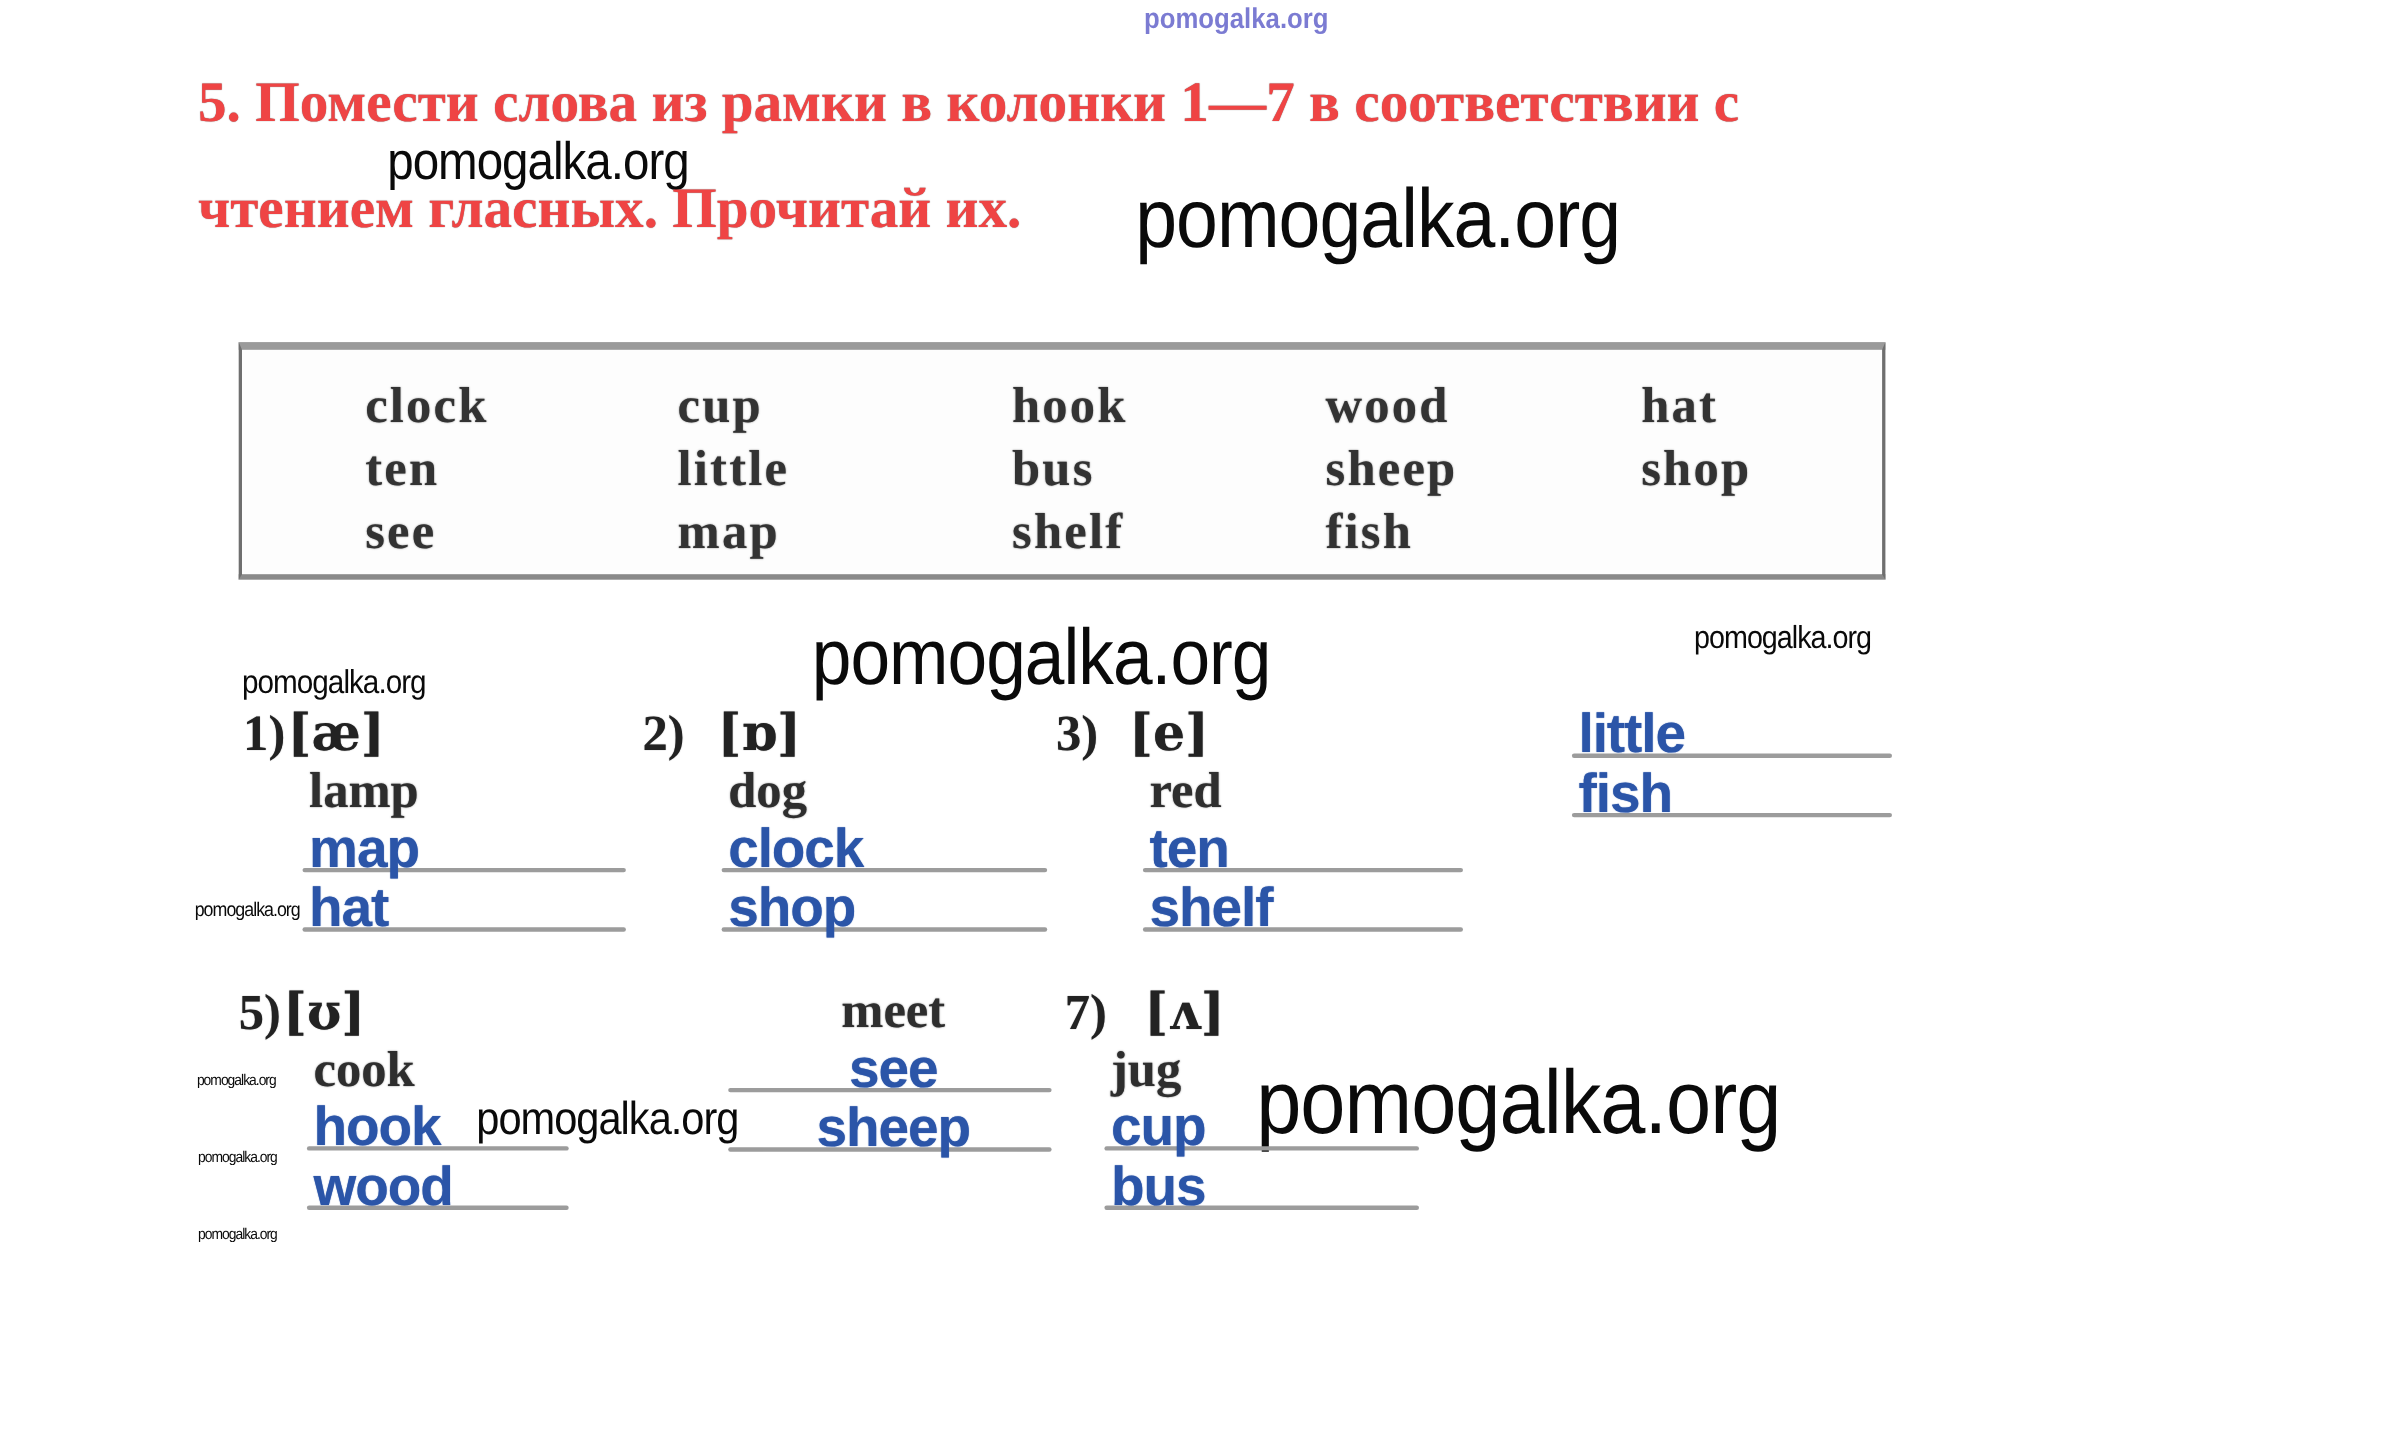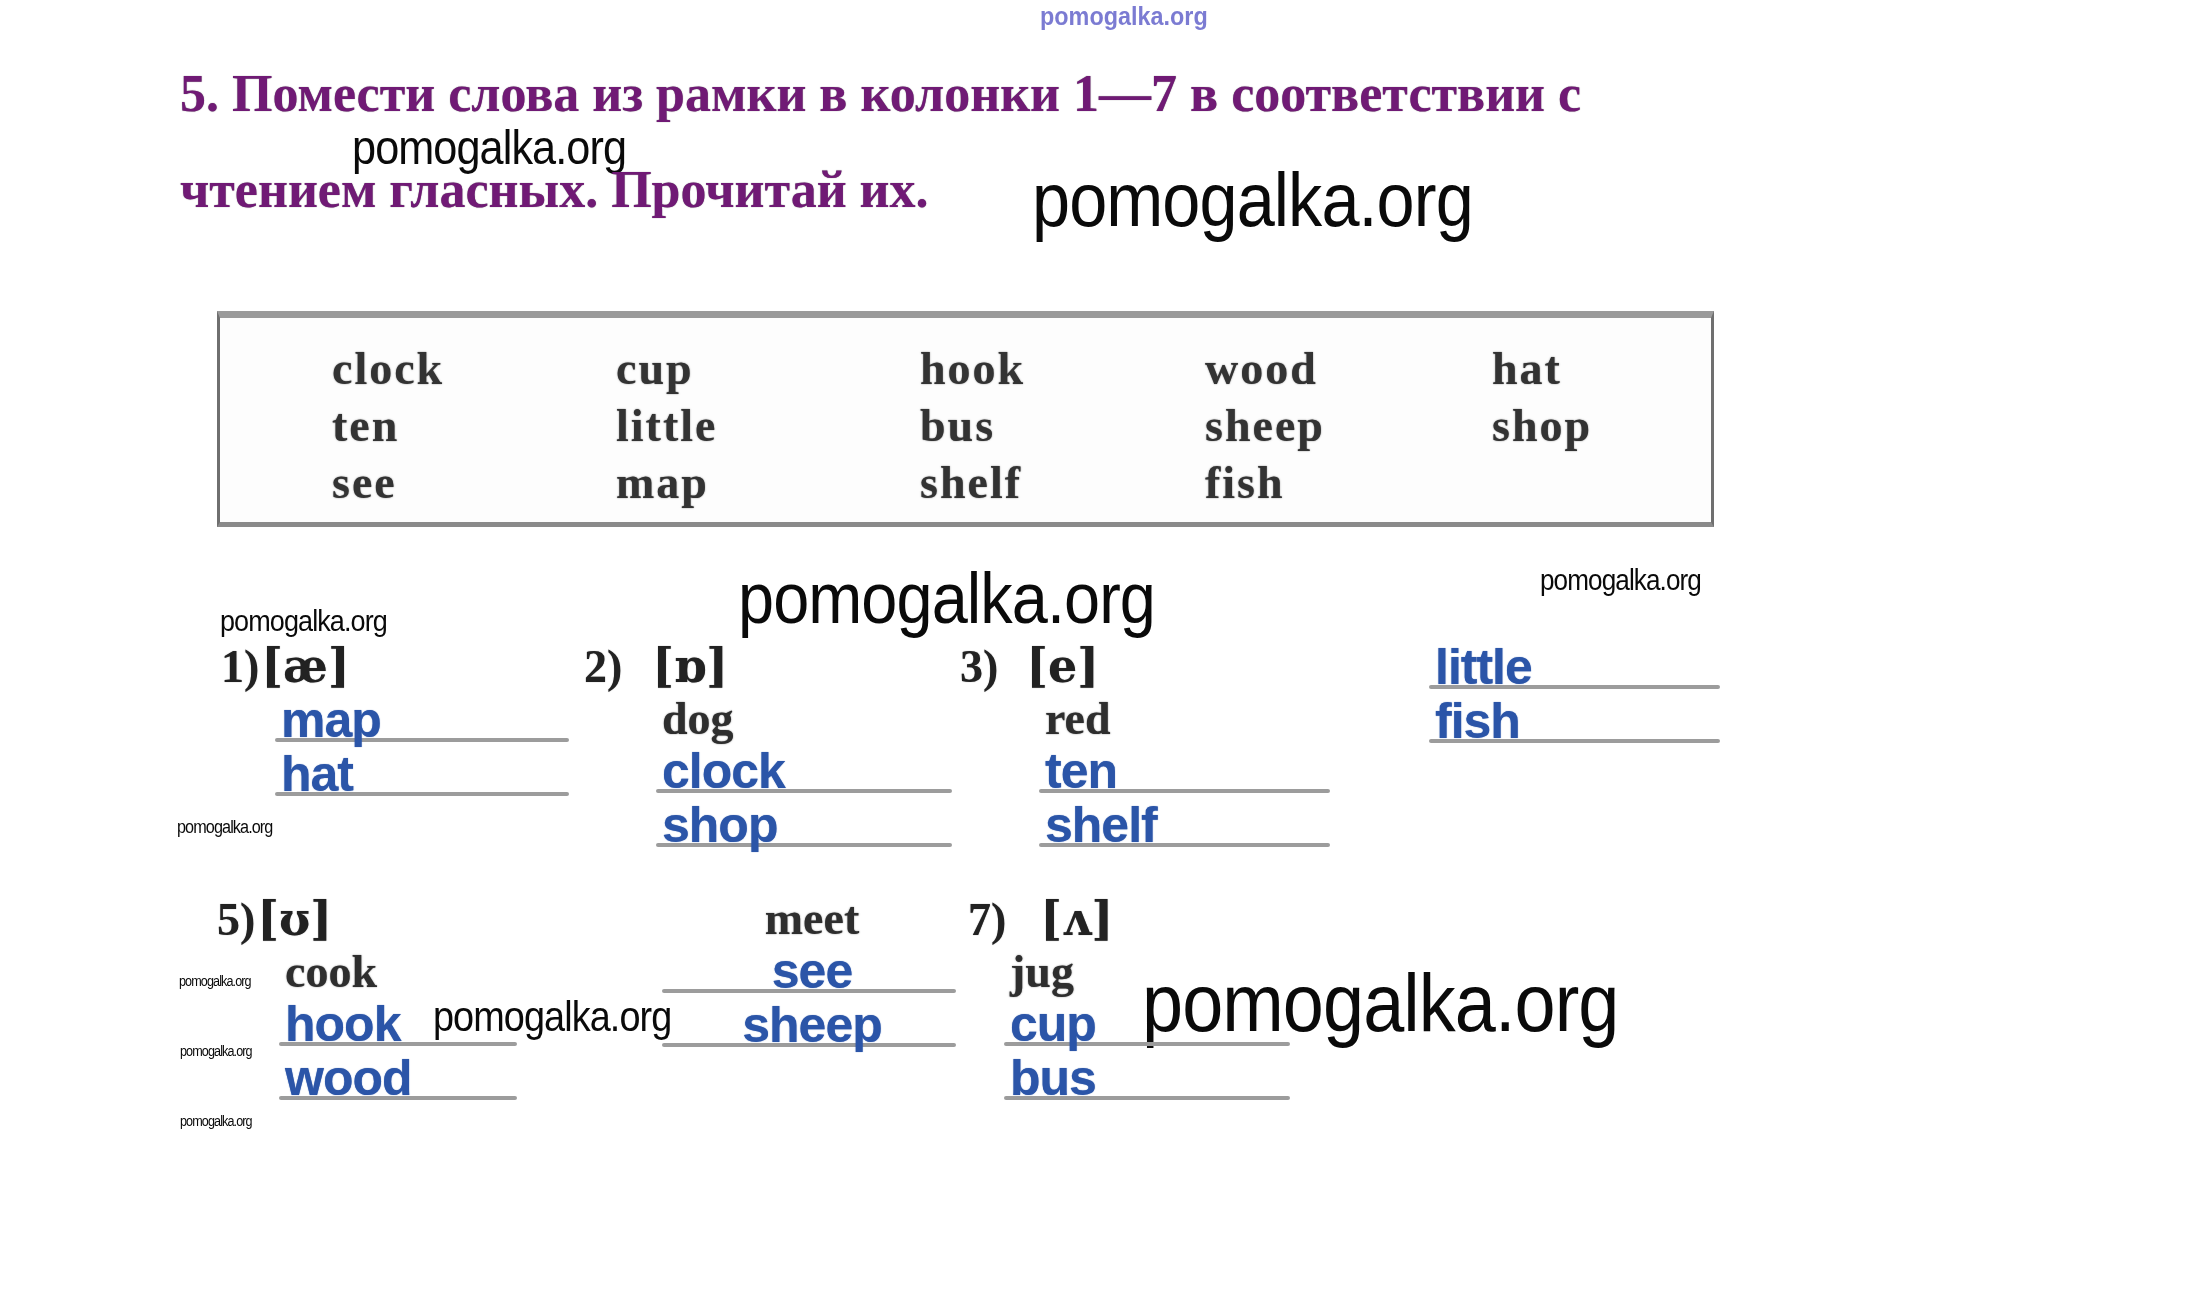--- a/index.html
+++ b/index.html
@@ -6,21 +6,21 @@
   body{
     width:2187px;height:1301px;position:relative;overflow:hidden;
     background:#ffffff;
     font-family:"Liberation Serif","DejaVu Serif",serif;
   }
 
   
   .title-line{
     position:absolute;left:180px;
     font-family:"Liberation Serif","DejaVu Serif",serif;
-    font-weight:700;font-size:52px;color:#701a75;
+    font-weight:700;font-size:52px;color:#ef4444;
     letter-spacing:0px;white-space:nowrap;
     text-shadow:0 0 1px rgba(0,0,0,.55);
   }
 
   
   .wm{
     position:absolute;
     font-family:"Liberation Sans","DejaVu Sans",sans-serif;
     color:#0a0a0a;font-weight:400;white-space:nowrap;
     transform:scaleX(.9);transform-origin:left top;
@@ -114,20 +114,21 @@
   </div>
   <div class="box-col" style="left:1272px;">
     <div class="box-word">hat</div>
     <div class="box-word">shop</div>
   </div>
 </div>
 
 <div class="group" style="left:221px;top:640px;">
   <div class="g-header"><span class="g-num">1)</span><span class="g-phon" style="margin-left:2px;">[æ]</span></div>
   <div class="g-body" style="margin-left:60px;width:288px;">
+    <div class="g-example">lamp</div>
     <div class="g-answer"><span class="rule"></span><span class="blue">map</span></div>
     <div class="g-answer"><span class="rule"></span><span class="blue">hat</span></div>
   </div>
 </div>
 
 <div class="group" style="left:584px;top:640px;">
   <div class="g-header"><span class="g-num">2)</span><span class="g-phon" style="margin-left:30px;">[ɒ]</span></div>
   <div class="g-body" style="margin-left:78px;width:290px;">
     <div class="g-example">dog</div>
     <div class="g-answer"><span class="rule"></span><span class="blue">clock</span></div>

